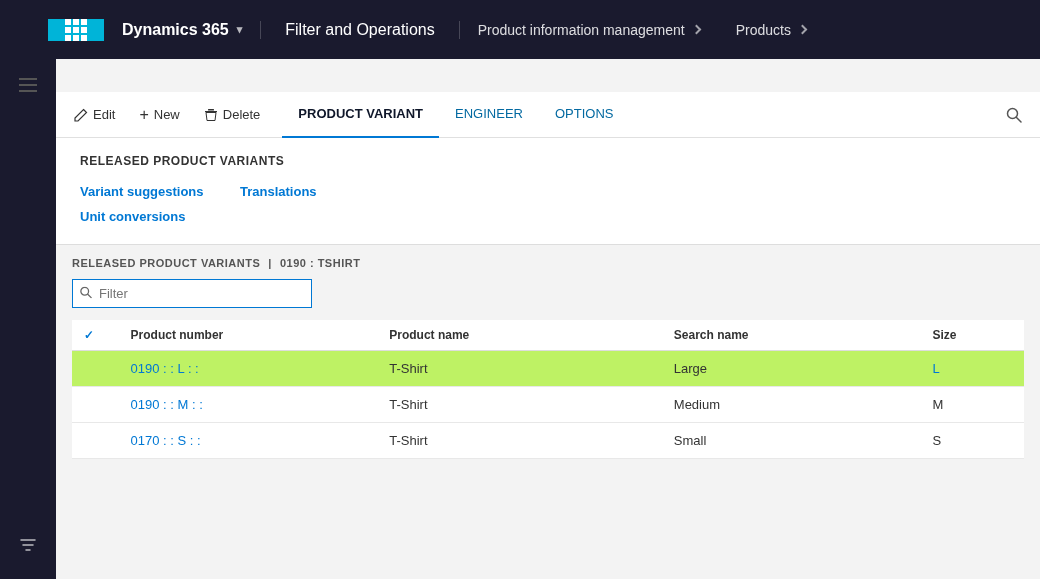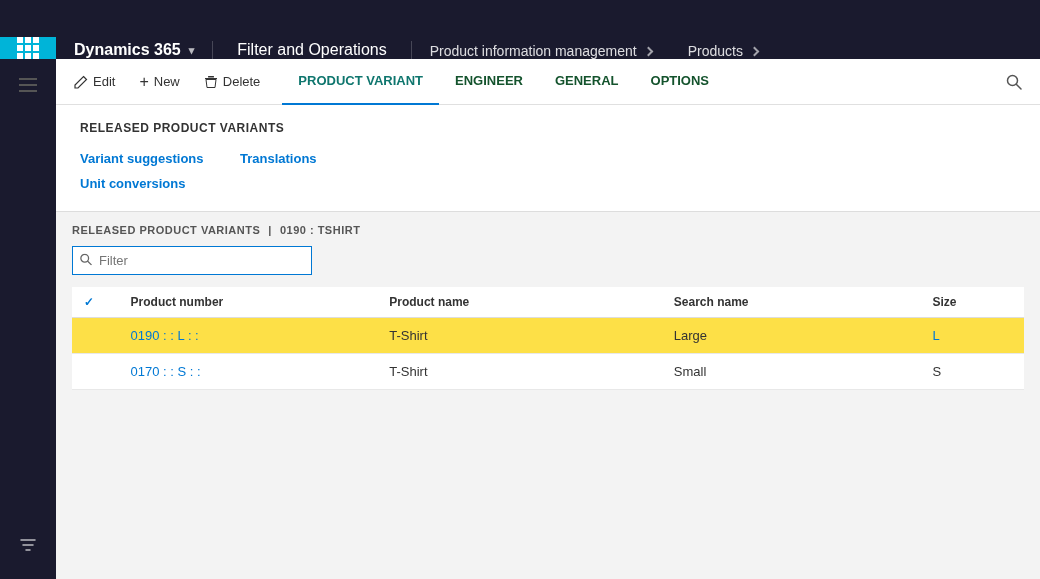--- a/index.html
+++ b/index.html
@@ -1,24 +1,25 @@
 <!DOCTYPE html>
 <html><head>
   <meta charset="utf-8">
   <style>
     * { box-sizing: border-box; margin: 0; padding: 0; }
     body { font-family: 'Segoe UI', Arial, sans-serif; font-size: 13px; background: #f3f3f3; width: 1040px; height: 579px; overflow: hidden; }
 
     
     .top-nav {
       display: flex;
-      align-items: flex-end;
+      align-items: center;
       background: #1a1a2e;
       height: 59px;
       color: white;
+      padding-left: 48px;
     }
     .top-nav-waffle {
       display: flex; align-items: center; justify-content: center;
       width: 56px; background: #00b4d8; cursor: pointer;
       flex-shrink: 0;
     }
     .waffle-grid {
       display: grid; grid-template-columns: repeat(3,6px); grid-template-rows: repeat(3,6px); gap: 2px;
     }
     .waffle-dot { background: white; width: 6px; height: 6px; }
@@ -44,38 +45,39 @@
       gap: 8px;
     }
     .chevron-right { display: inline-block; width: 7px; height: 7px; border-top: 2px solid rgba(255,255,255,0.6); border-right: 2px solid rgba(255,255,255,0.6); transform: rotate(45deg); }
 
     
     .toolbar {
       display: flex; align-items: center;
       background: white; height: 46px; padding: 0 8px;
       border-bottom: 1px solid #e0e0e0;
       gap: 4px;
+      margin-top: 33px;
     }
     .hamburger-lines { display: flex; flex-direction: column; gap: 4px; }
     .hamburger-line { width: 18px; height: 2px; background: #555; }
     .toolbar-btn {
       display: flex; align-items: center; gap: 5px;
       padding: 6px 10px; cursor: pointer; color: #333; border: none; background: none;
       font-size: 13px; height: 36px;
     }
     .toolbar-btn svg { width: 14px; height: 14px; }
     .toolbar-tabs {
       display: flex; align-items: stretch; gap: 0; margin-left: 8px; height: 46px;
     }
     .toolbar-tab {
       display: flex; align-items: center; padding: 0 16px;
-      cursor: pointer; color: #14532d; font-size: 13px; font-weight: 700;
+      cursor: pointer; color: #0369a1; font-size: 13px; font-weight: 400;
       border-bottom: 2px solid transparent; height: 100%;
     }
-    .toolbar-tab.active { color: #0f766e; border-bottom: 2px solid #0078d4; font-weight: 600; }
+    .toolbar-tab.active { color: #0f172a; border-bottom: 2px solid #0078d4; font-weight: 600; }
     .toolbar-search-btn {
       margin-left: auto; width: 36px; height: 36px; display: flex; align-items: center; justify-content: center;
       cursor: pointer; color: #555;
     }
 
     
     .main-content {
       background: white; margin: 0;
     }
     .section-header {
@@ -128,21 +130,21 @@
     .data-table th {
       background: white; border-bottom: 1px solid #ddd;
       text-align: left; padding: 8px 12px;
       font-size: 12px; font-weight: 600; color: #333;
     }
     .data-table th:first-child { width: 36px; }
     .data-table td {
       padding: 10px 12px; font-size: 13px; color: #333;
       border-bottom: 1px solid #e8e8e8;
     }
-    .data-table tr.selected td { background: #fde047; margin-top: 12px; }
+    .data-table tr.selected td { background: #bef264; margin-top: 12px; }
     .product-num-link { color: #0078d4; cursor: pointer; }
     .size-link { color: #0078d4; cursor: pointer; }
 
     .col-check { width: 36px; }
     .col-product-num { width: 200px; }
     .col-product-name { width: 220px; }
     .col-search-name { width: 200px; }
     .col-size { width: 80px; }
 
     .left-sidebar {
@@ -230,23 +232,20 @@
       </svg>
       <span>Delete</span>
     </button>
 
     <div class="toolbar-tabs">
       <div class="toolbar-tab active">
         <span>PRODUCT VARIANT</span>
       </div>
       <div class="toolbar-tab">
         <span>ENGINEER</span>
-      </div>
-      <div class="toolbar-tab">
-        <span>GENERAL</span>
       </div>
       <div class="toolbar-tab">
         <span>OPTIONS</span>
       </div>
     </div>
 
     <div class="toolbar-search-btn" style="margin-left:auto;">
       <svg width="16" height="16" viewBox="0 0 16 16" fill="none">
         <circle cx="6.5" cy="6.5" r="5" stroke="#555" stroke-width="1.5"></circle>
         <line x1="10.5" y1="10.5" x2="15" y2="15" stroke="#555" stroke-width="1.5" stroke-linecap="round"></line>
@@ -302,20 +301,29 @@
           </td>
           <td>T-Shirt</td>
           <td>Large</td>
           <td>
             <span class="size-link">L</span>
           </td>
         </tr>
         <tr>
           <td></td>
           <td>
+            <span class="product-num-link">0190 : : M : :</span>
+          </td>
+          <td>T-Shirt</td>
+          <td>Medium</td>
+          <td>M</td>
+        </tr>
+        <tr>
+          <td></td>
+          <td>
             <span class="product-num-link">0170 : : S : :</span>
           </td>
           <td>T-Shirt</td>
           <td>Small</td>
           <td>S</td>
         </tr>
       </tbody>
     </table>
   </div>
 </div>

